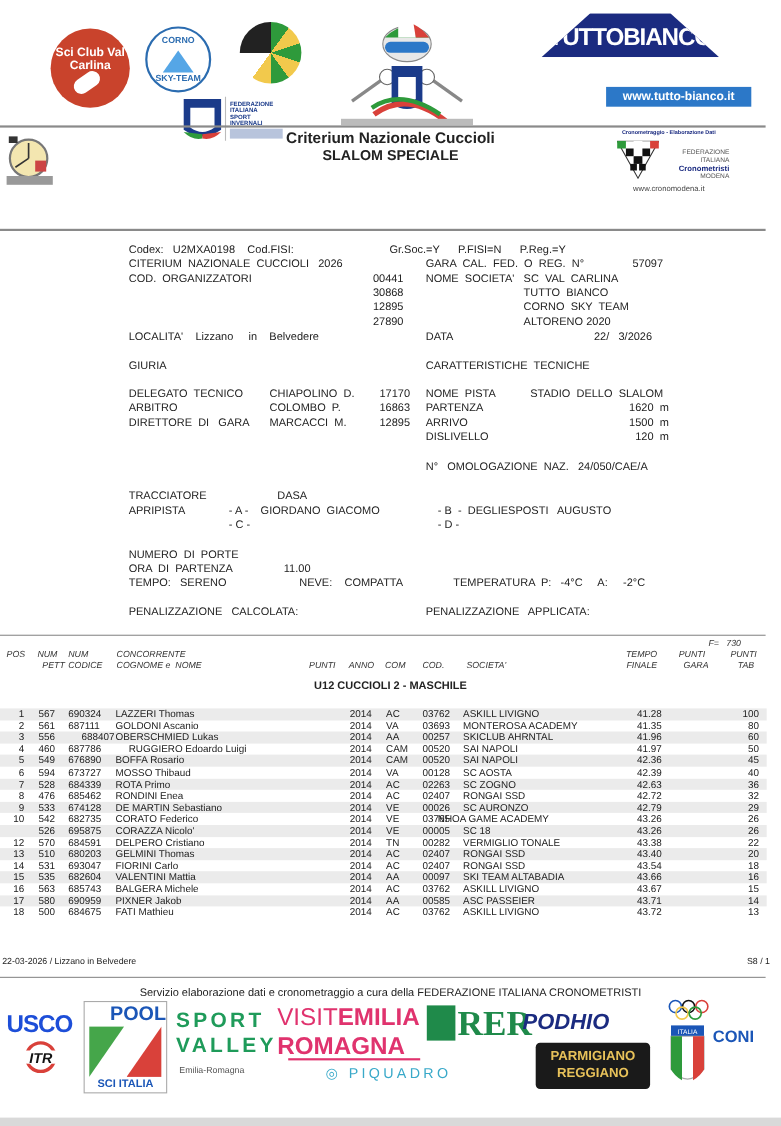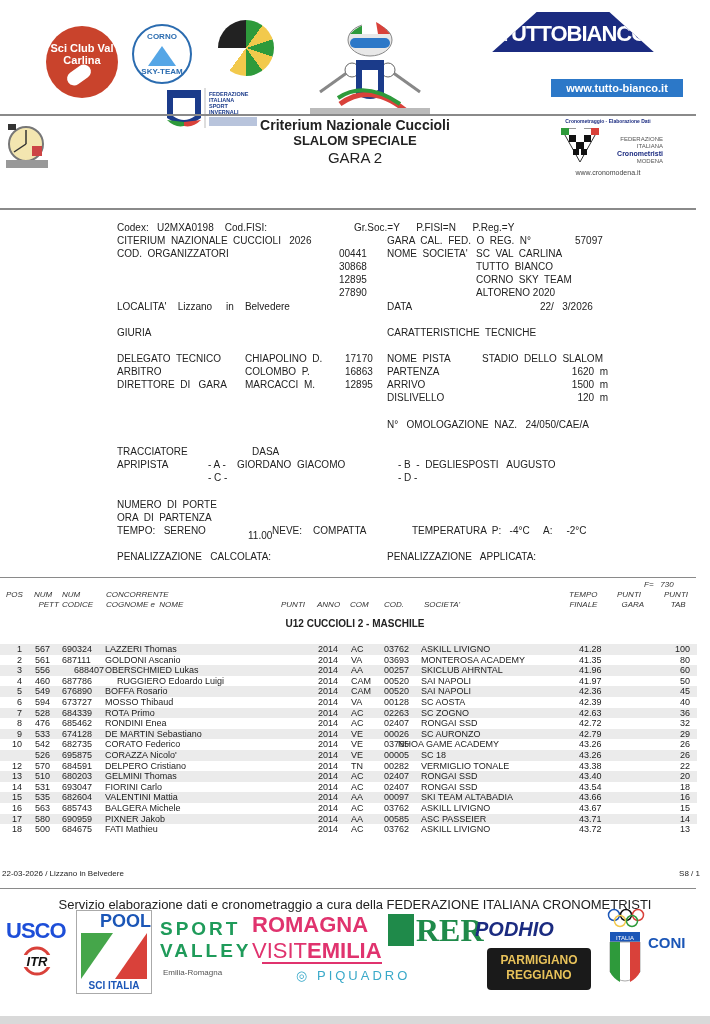--- a/index.html
+++ b/index.html
@@ -57,21 +57,21 @@
   .th { font-size: 8px; font-style: italic; color: #333; line-height: 10px; white-space: pre; }
   .cat { left: 0; width: 710px; top: 618px; text-align: center; font-size: 10px; font-weight: bold; }
   .rows { left: 0; top: 644px; width: 697px; }
   .row { position: relative; height: 10.6px; font-size: 9px; line-height: 10.6px; white-space: nowrap; }
   .row.odd { background: #ebebeb; }
   .c { position: absolute; top: 0; }
   .r { text-align: right; }
 
   .footer-l { left: 2px; top: 869px; font-size: 8px; }
   .footer-r { right: 10px; top: 869px; font-size: 8px; }
-  .service { left: 0; width: 710px; top: 897px; text-align: center; font-size: 13px; }
+  .service { left: 0; width: 710px; top: 897px; text-align: center; font-size: 10px; }
 
   
   .sp-usco { left: 6px; top: 918px; font-weight: bold; font-size: 22px; color: #1d4ed8; letter-spacing:-1px; }
   .sp-itr { left: 6px; top: 946px; width: 62px; height: 30px; }
   .sp-pool { left: 76px; top: 910px; width: 74px; height: 82px; border: 1px solid #aaa; background:#fff; }
   .sp-pool .p1 { position:absolute; top:0; width:100%; text-align:right; color:#1b56b7; font-weight:bold; font-size:18px; }
   .sp-pool .p2 { position:absolute; bottom:2px; width:100%; text-align:center; color:#1b56b7; font-weight:bold; font-size:10px; }
   .sp-pool .g { position:absolute; left:4px; top:22px; width:32px; height:46px; background:#45a64a; clip-path: polygon(0 0, 100% 0, 0 100%); }
   .sp-pool .rd { position:absolute; right:4px; top:22px; width:32px; height:46px; background:#d9413a; clip-path: polygon(100% 0, 100% 100%, 0 100%); }
   .sp-sv { left: 160px; top: 918px; color: #1f9b5a; font-weight: bold; font-size: 19px; line-height: 22px; letter-spacing: 3px; }
@@ -144,21 +144,20 @@
   <line x1="22" y1="22" x2="22" y2="8" stroke="#333" stroke-width="1.5"></line>
   <line x1="22" y1="22" x2="10" y2="30" stroke="#333" stroke-width="1.5"></line>
   <rect x="28" y="24" width="10" height="10" fill="#c44"></rect>
   <rect x="2" y="38" width="42" height="8" fill="#999"></rect>
   <rect x="4" y="2" width="8" height="6" fill="#333"></rect>
 </svg>
 
 <div class="abs title-block">
   <div class="title1">Criterium Nazionale Cuccioli</div>
   <div class="title2">SLALOM SPECIALE</div>
-  <div class="title4">GARA 2</div>
 </div>
 
 <div class="abs logo-crono-right">
   <div class="crono-head">Cronometraggio - Elaborazione Dati</div>
   <svg class="abs" style="left:8px; top:10px;" width="38" height="36" viewBox="0 0 38 36">
     <path d="M0 0 L38 0 L19 34 Z" fill="#fff" stroke="#333"></path>
     <rect x="0" y="0" width="8" height="7" fill="#2e9a3b"></rect>
     <rect x="15" y="0" width="8" height="7" fill="#fff"></rect>
     <rect x="30" y="0" width="8" height="7" fill="#d9413a"></rect>
     <rect x="8" y="7" width="7" height="7" fill="#111"></rect>
@@ -223,21 +222,21 @@
 <div class="abs info" style="left:117px; top:446px;">TRACCIATORE</div>
 <div class="abs info" style="left:252px; top:446px;">DASA</div>
 <div class="abs info" style="left:117px; top:459px;">APRIPISTA</div>
 <div class="abs info" style="left:208px; top:459px;">- A -    GIORDANO  GIACOMO</div>
 <div class="abs info" style="left:398px; top:459px;">- B  -  DEGLIESPOSTI   AUGUSTO</div>
 <div class="abs info" style="left:208px; top:472px;">- C -</div>
 <div class="abs info" style="left:398px; top:472px;">- D -</div>
 
 <div class="abs info" style="left:117px; top:499px;">NUMERO  DI  PORTE</div>
 <div class="abs info" style="left:117px; top:512px;">ORA  DI  PARTENZA</div>
-<div class="abs info" style="left:248px; top:512px;margin-top:18px;">11.00</div>
+<div class="abs info" style="left:258px; top:512px;">11.00</div>
 <div class="abs info" style="left:117px; top:525px;">TEMPO:   SERENO</div>
 <div class="abs info" style="left:272px; top:525px;">NEVE:    COMPATTA</div>
 <div class="abs info" style="left:412px; top:525px;">TEMPERATURA  P:   -4°C     A:     -2°C</div>
 <div class="abs info" style="left:117px; top:551px;">PENALIZZAZIONE   CALCOLATA:</div>
 <div class="abs info" style="left:387px; top:551px;">PENALIZZAZIONE   APPLICATA:</div>
 
 <div class="hr" style="top:577px; width:696px; height:1px;"></div>
 
 <div class="abs th" style="left:6px; top:590px;">POS</div>
 <div class="abs th" style="left:34px; top:590px;">NUM
@@ -496,22 +495,22 @@
   <div class="g"></div>
   <div class="rd"></div>
   <div class="p2">SCI ITALIA</div>
 </div>
 <div class="abs sp-sv">
   <div>SPORT</div>
   <div>VALLEY</div>
 </div>
 <div class="abs sp-sv-sub">Emilia-Romagna</div>
 <div class="abs sp-visit">
+  <div><span class="th2">VISIT</span><span>EMILIA</span></div>
   <div>ROMAGNA</div>
-  <div><span class="th2">VISIT</span><span>EMILIA</span></div>
 </div>
 <div class="abs" style="left:262px; top:962px; width:120px; height:2px; background:#e0336e;"></div>
 <div class="abs sp-piq">
   <span>◎ </span><span>PIQUADRO</span>
 </div>
 <div class="abs" style="left:388px; top:914px; width:26px; height:32px; background:#1f8a4a;"></div>
 <div class="abs sp-rer" style="left:416px;">RER</div>
 <div class="abs sp-podhio">PODHIO</div>
 <div class="abs sp-parm">
   <div>PARMIGIANO</div>

